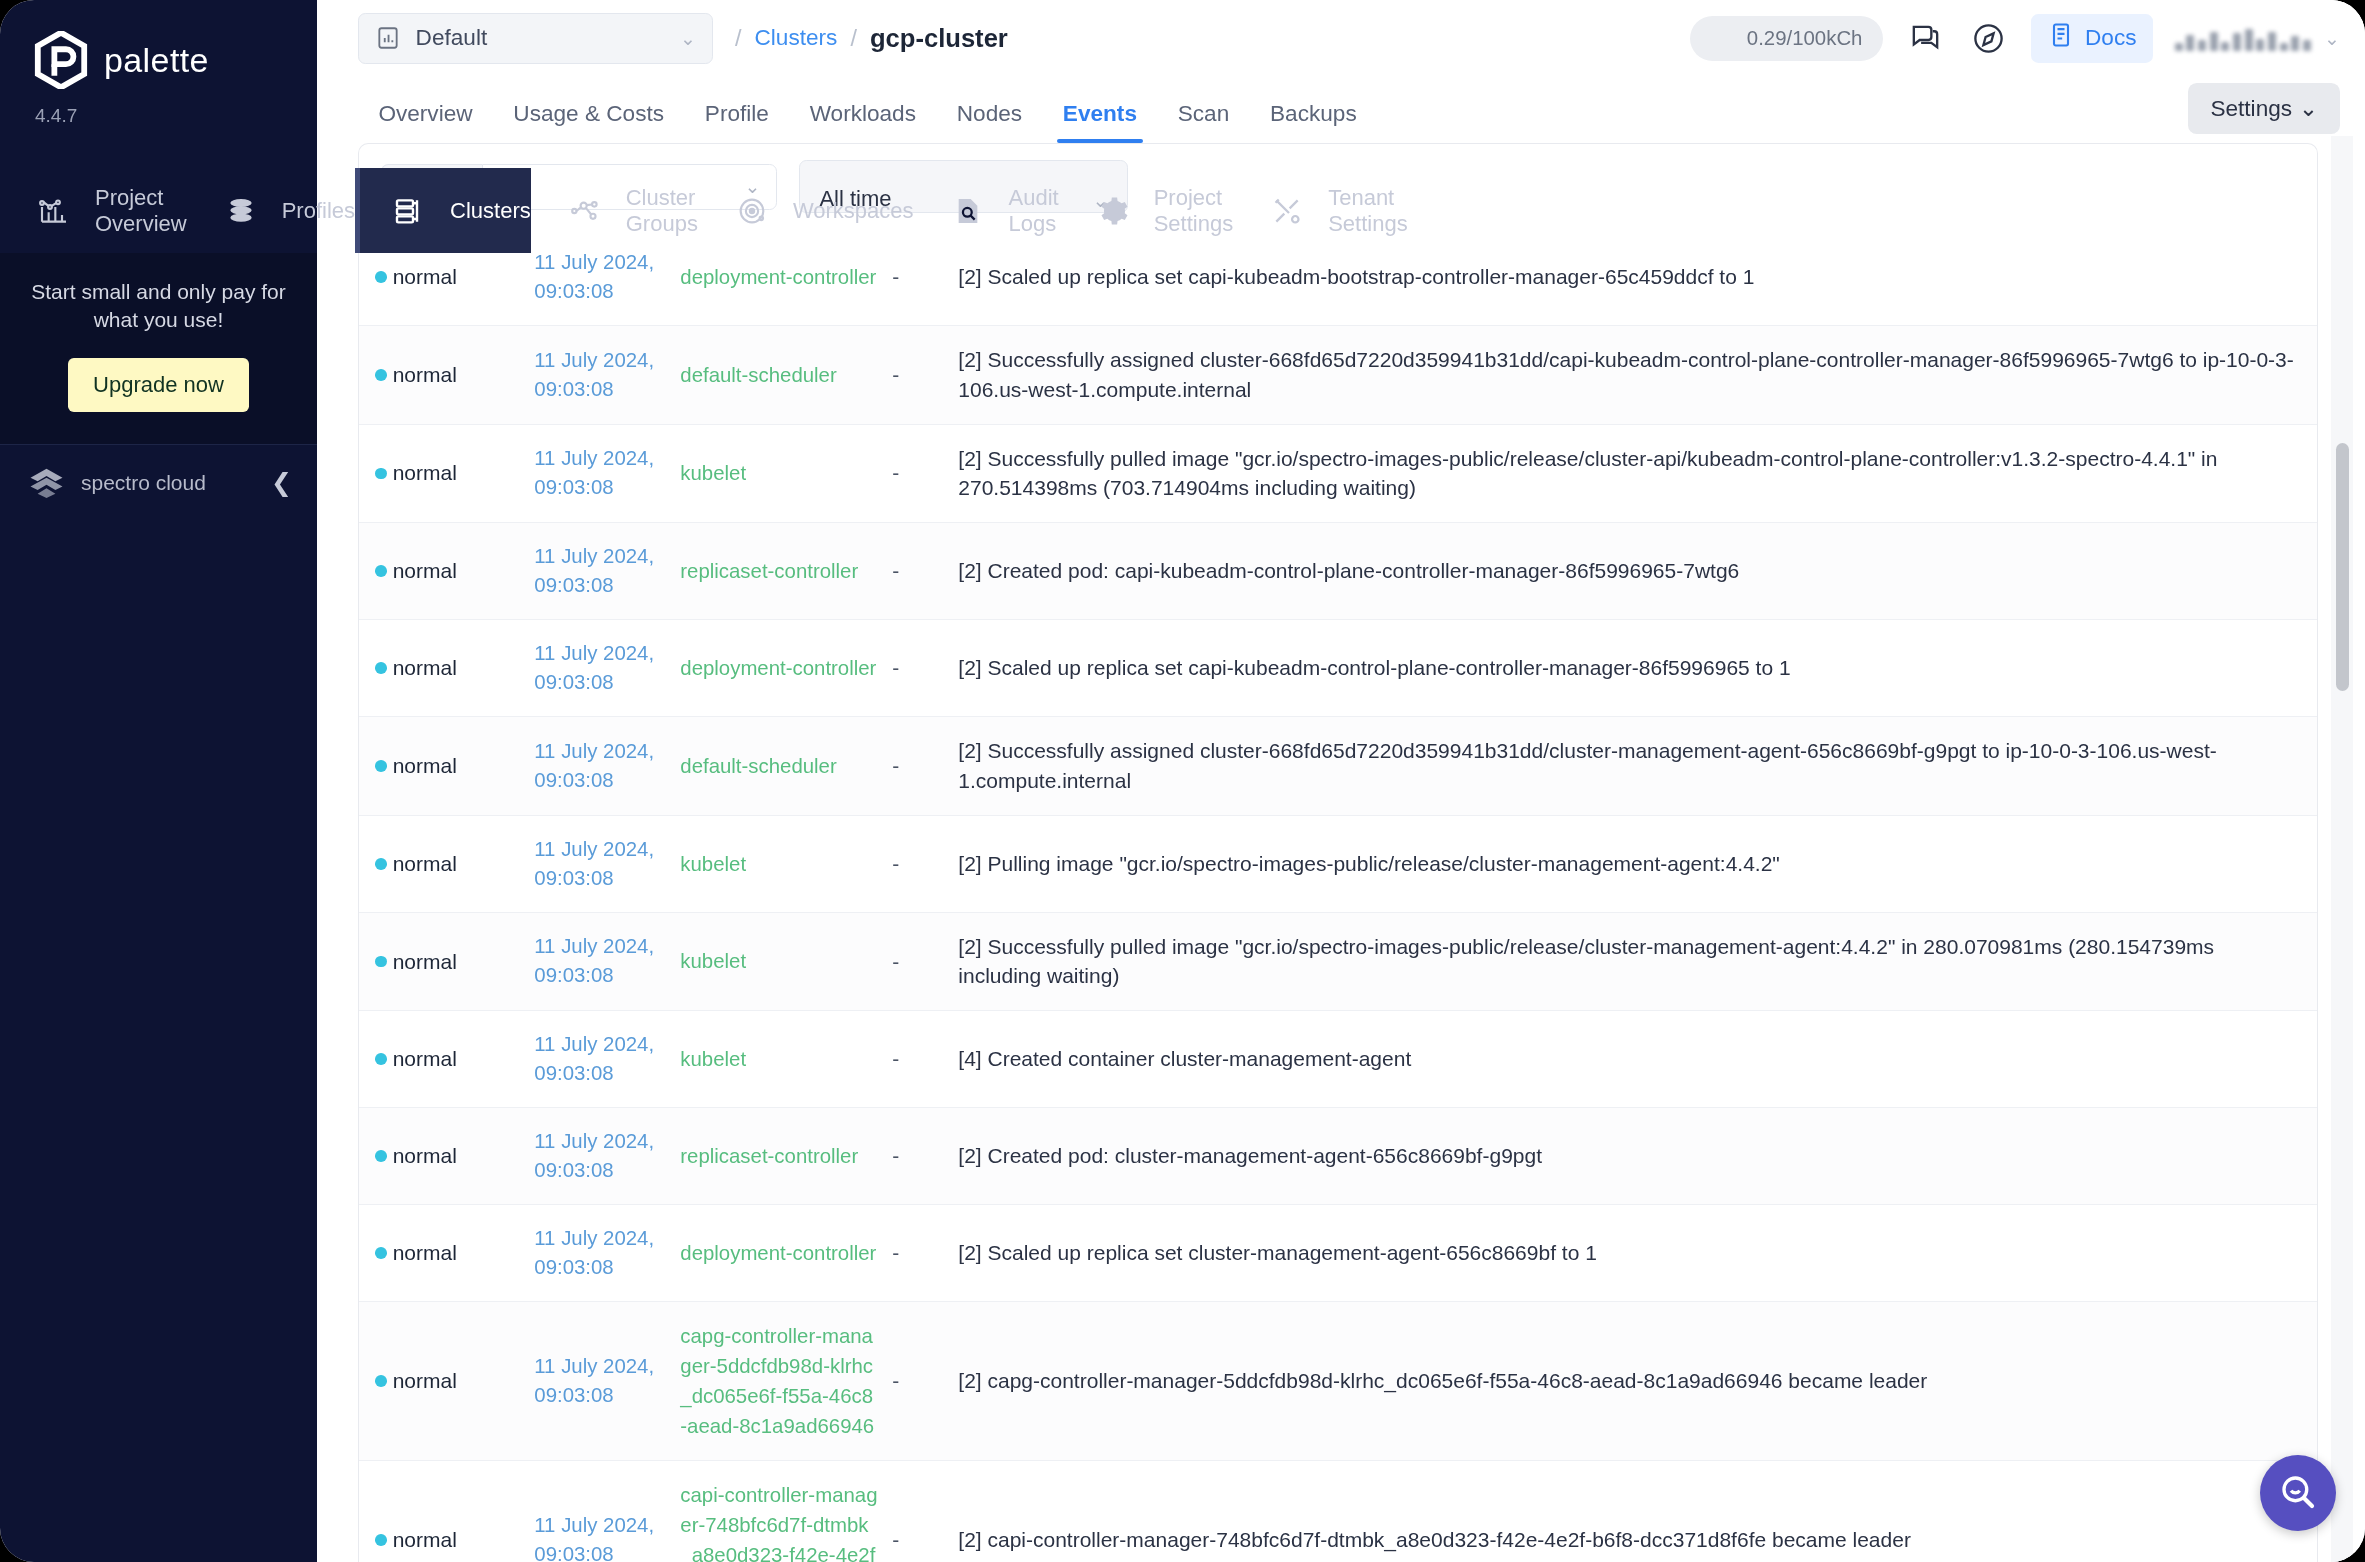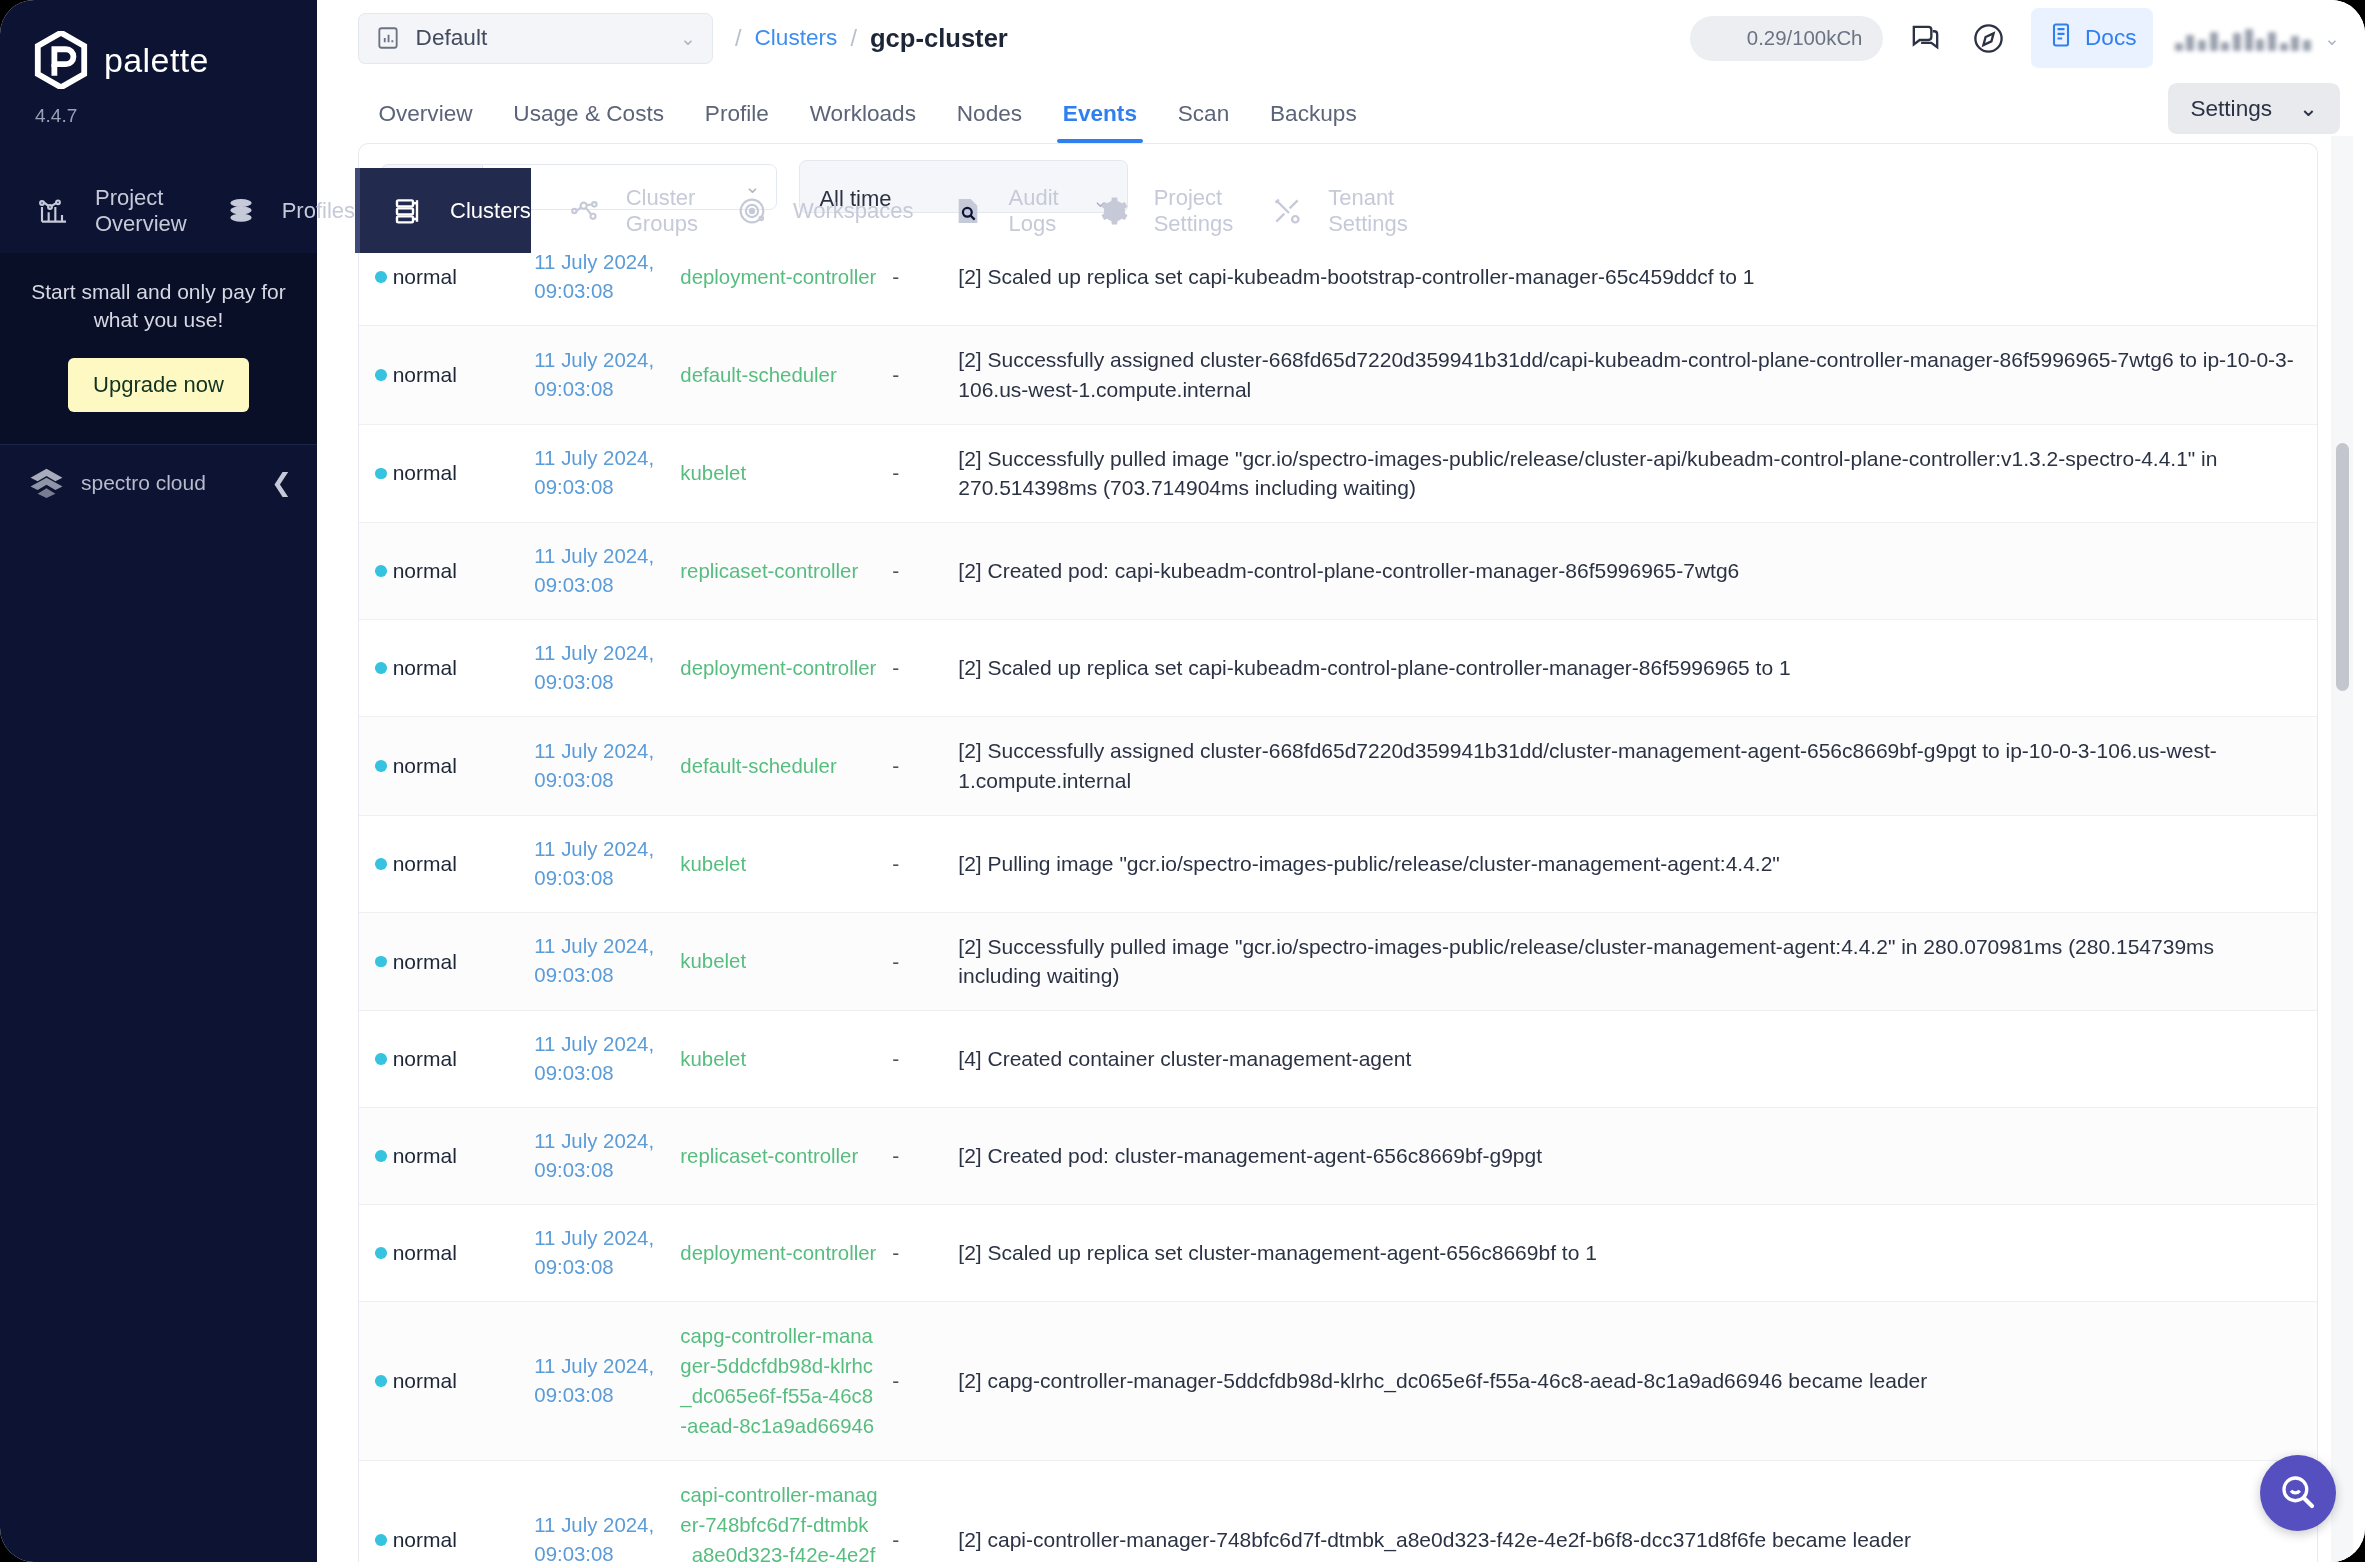--- a/index.html
+++ b/index.html
@@ -112,21 +112,21 @@
   .cost-badge {
     background: #eceef2; border-radius: 26px;
     height: 45px; min-width: 193px;
     display: flex; align-items: center; justify-content: flex-end;
     padding: 0 20.4px;
     color: #6b7382; font-size: 20.4px;
   }
   .icon-btn { width: 41px; height: 41px; display: flex; align-items: center; justify-content: center; cursor: pointer; }
   .docs-btn {
     background: #eaf2ff; border-radius: 7.3px;
-    height: 60px; display: flex; align-items: center; gap: 10.2px;
+    height: 49px; display: flex; align-items: center; gap: 10.2px;
     padding: 0 16px; cursor: pointer;
   }
   .docs-btn span { color: #2f7ff0; font-size: 22.6px; }
   .user-blur { display: flex; align-items: center; gap: 13px; cursor: pointer; }
   .blurbox { display: flex; align-items: flex-end; gap: 3.7px; height: 25px; filter: blur(2.3px); }
   .blurbox i { display: block; width: 8px; background: #9aa1ae; border-radius: 1.5px; }
 
   
   .tabrow {
     height: 67px; flex: 0 0 67px;
@@ -141,21 +141,21 @@
     cursor: pointer; position: relative;
   }
   .tab.active { color: #2f7ff0; font-weight: 700; }
   .tab.active::after {
     content: ""; position: absolute; left: 14.6px; right: 14.6px; bottom: 0;
     height: 4.4px; background: #2f7ff0; border-radius: 2.2px;
   }
   .settings-btn {
     margin-left: auto; margin-bottom: 8.8px;
     background: #e8eaee; border-radius: 8.8px;
-    height: 51px; display: flex; align-items: center; gap: 27px;
+    height: 51px; display: flex; align-items: center; gap: 7px;
     padding: 0 22px; cursor: pointer;
   }
   .settings-btn span { font-size: 22.6px; color: #2b3244; }
 
   
   .content {
     flex: 1 1 auto; min-height: 0;
     margin: 0 0 0 41px;
     border: 0.7px solid #e8eaef;
     border-bottom: none;

